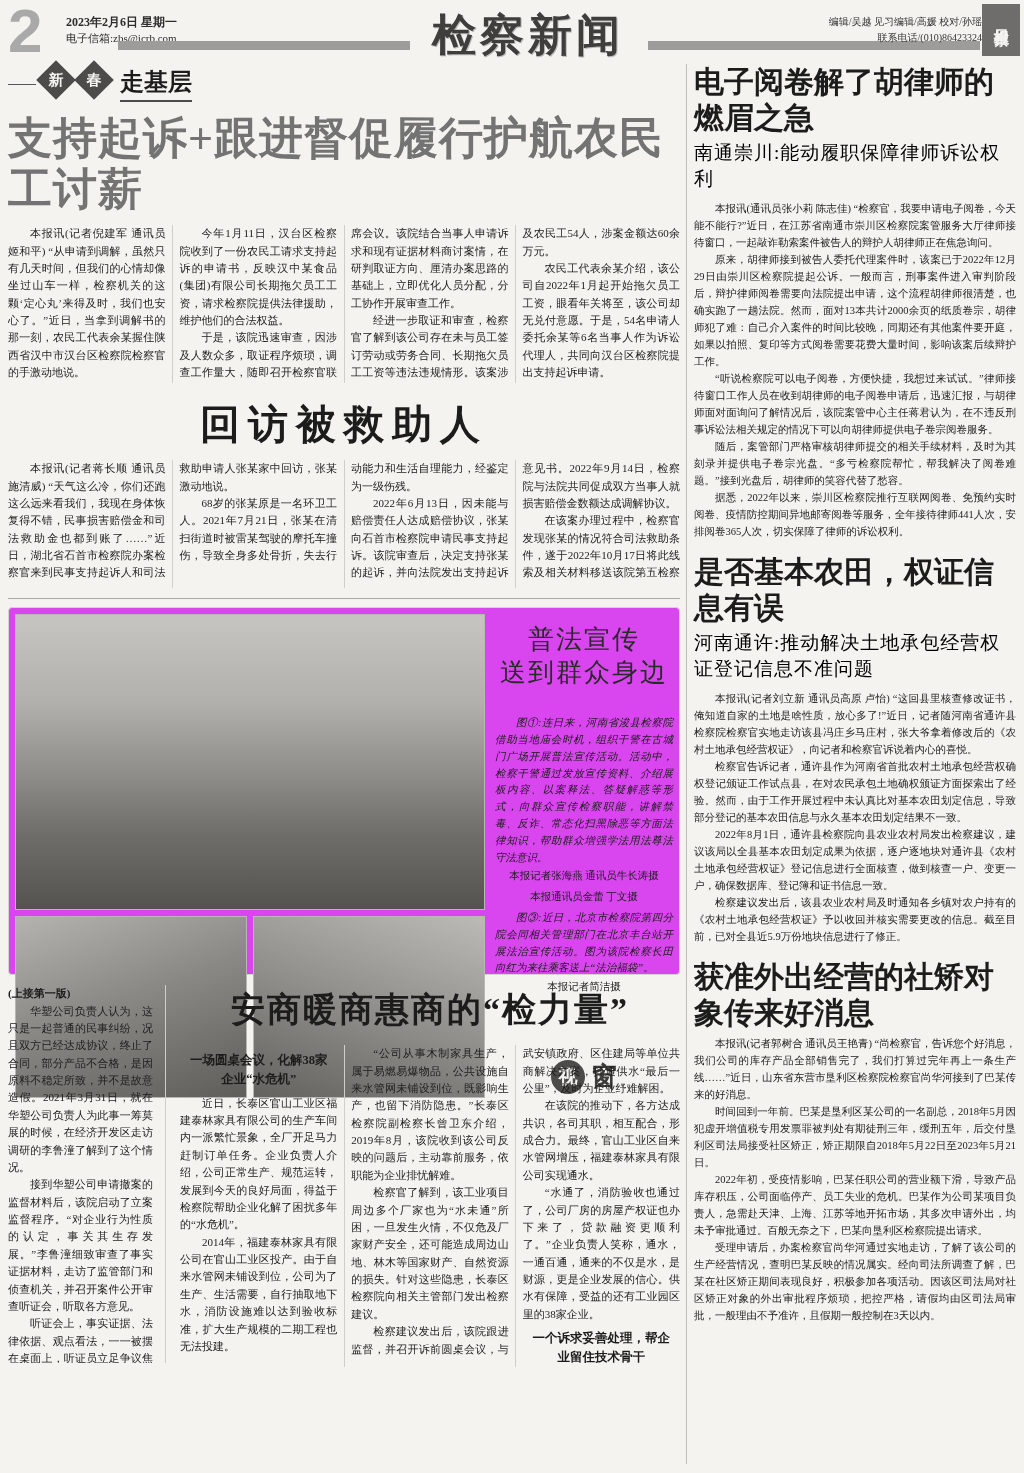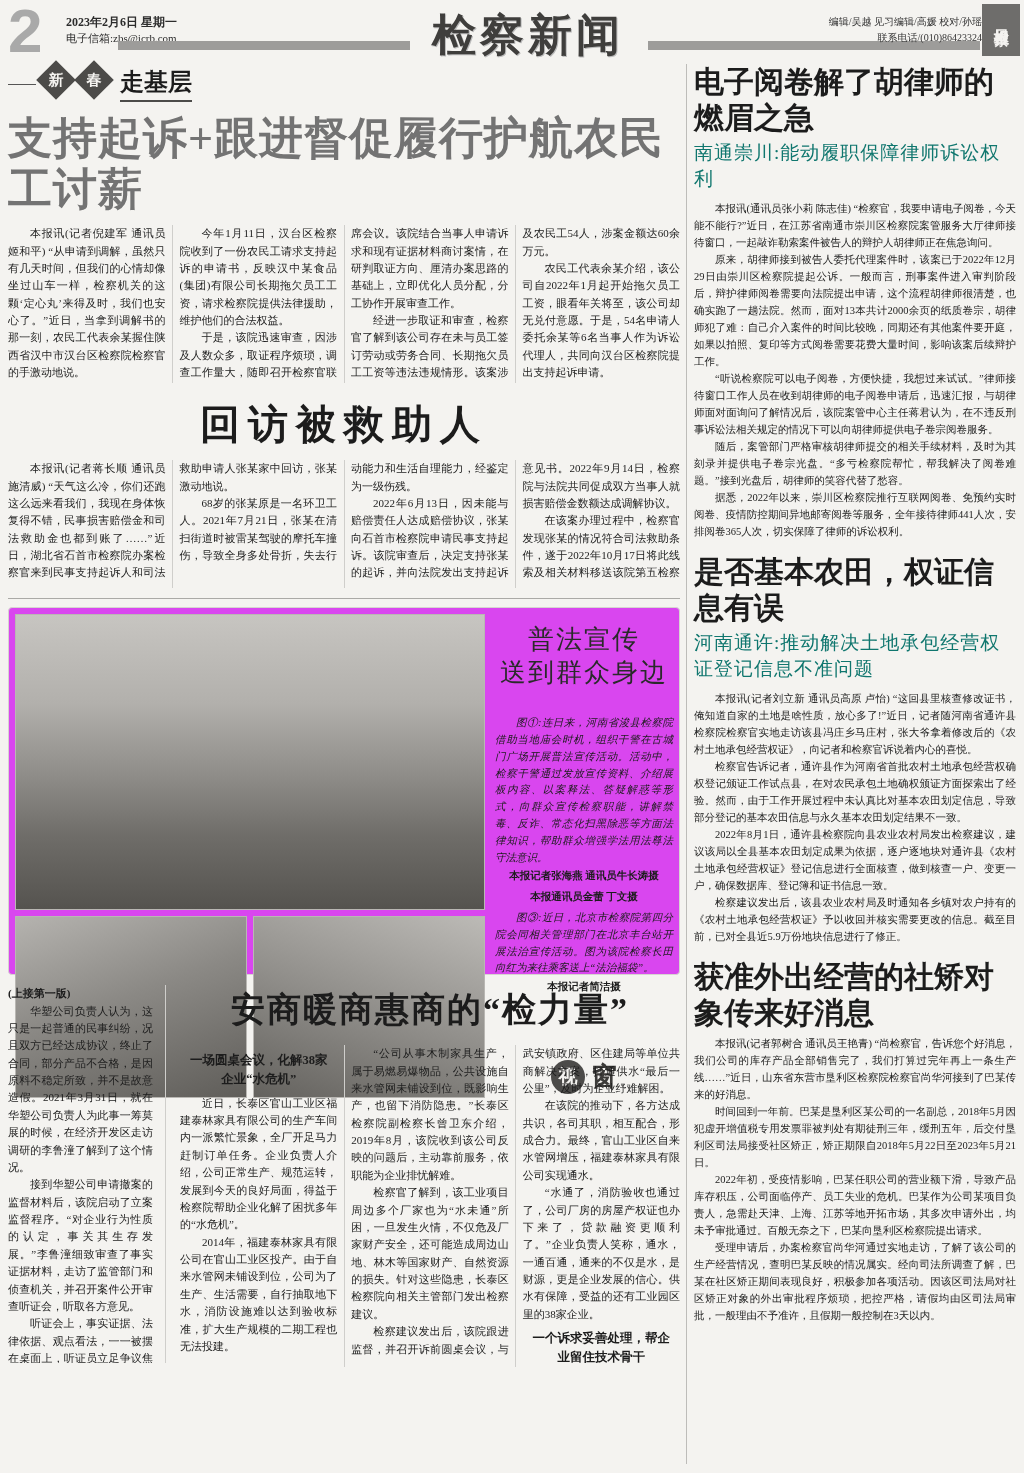--- a/index.html
+++ b/index.html
@@ -58,38 +58,38 @@
   .ph { border:1px solid #b9b7b3; }
   .ph1 { background:
       linear-gradient(180deg,#c7c5c1 0%,#b2b0ac 30%,#8e8c88 55%,#6f6d69 75%,#55534f 100%); }
   .ph2 { background:linear-gradient(160deg,#b5b3af 0%,#8b8985 45%,#5f5d59 100%); }
   .ph3 { background:linear-gradient(200deg,#bcbab6 0%,#918f8b 50%,#64625e 100%); }
   .cap-col { padding:2px 2px 0 4px; display:flex; flex-direction:column; }
   .cap-title { text-align:center; font-size:26px; letter-spacing:2px; color:#2a2a2a; line-height:1.25;
     margin:8px 0 10px 0; }
   .cap-txt { font-size:10.5px; line-height:1.6; text-align:justify; font-style:italic;margin-top:16px; }
   .cap-txt .cap { text-indent:2em; margin-bottom:2px; }
-  .credit { font-size:10.5px; font-weight:bold; text-align:center; font-style:normal; margin:2px 0 4px 0; }
+  .credit { font-size:10.5px; font-weight:normal; text-align:center; font-style:normal; margin:2px 0 4px 0; }
   .stamp-row { margin-top:auto; display:flex; align-items:center; justify-content:center; gap:6px; padding-bottom:4px; }
   .stamp-circle { width:34px; height:34px; border-radius:50%; background:#4c4b49; color:#f4f3f0;
     display:flex; align-items:center; justify-content:center; font-size:19px; font-weight:bold; }
   .stamp-char { font-size:26px; font-weight:bold; color:#3c3b39; }
   
   .anshang { display:grid; grid-template-columns:158px 1fr; gap:14px; margin-top:10px; }
   .cont-col { font-size:11px; line-height:1.58; text-align:justify; border-right:1px solid #cfcecb;
     padding-right:12px; height:378px; overflow:hidden; }
   .cont-col p { text-indent:2em; }
   .cont-label { font-weight:bold; text-indent:0 !important; }
   .as-right { overflow:hidden; }
   .as-headline { text-align:center; font-size:34px; font-weight:bold; letter-spacing:2px; margin:2px 0 12px 0; }
   .as-body { column-count:3; column-gap:14px; column-rule:1px solid #cfcecb; height:322px; overflow:hidden; }
   .sub-head { font-size:12.5px; font-weight:bold; text-align:center; margin:6px 8px; line-height:1.5; }
   
   .ra-title { font-size:30px; font-weight:bold; line-height:1.2; margin-bottom:4px; }
-  .ra-sub { font-size:19px; color:#0f766e; margin:2px 0 8px 0; letter-spacing:1px; }
+  .ra-sub { font-size:19px; color:#000000; margin:2px 0 8px 0; letter-spacing:1px; }
   .ra-body { font-size:10.5px; line-height:1.62; text-align:justify; overflow:hidden; }
   .ra-body p { text-indent:2em; }
   .ra-gap { height:14px; }
 </style>
 </head>
 <body>
 
 <div id="page">
 
   <div class="hdr">

